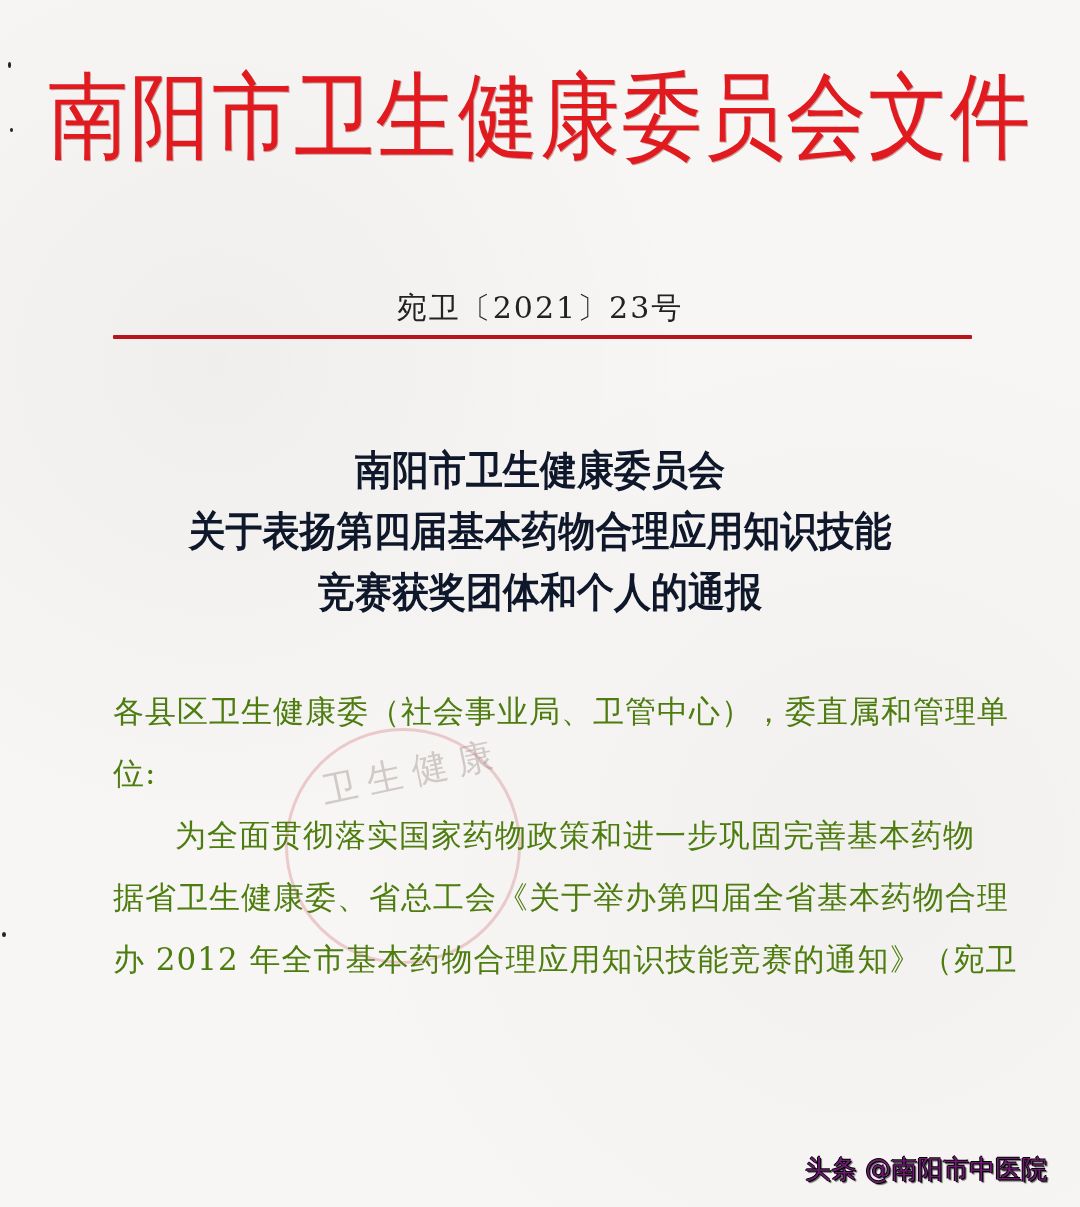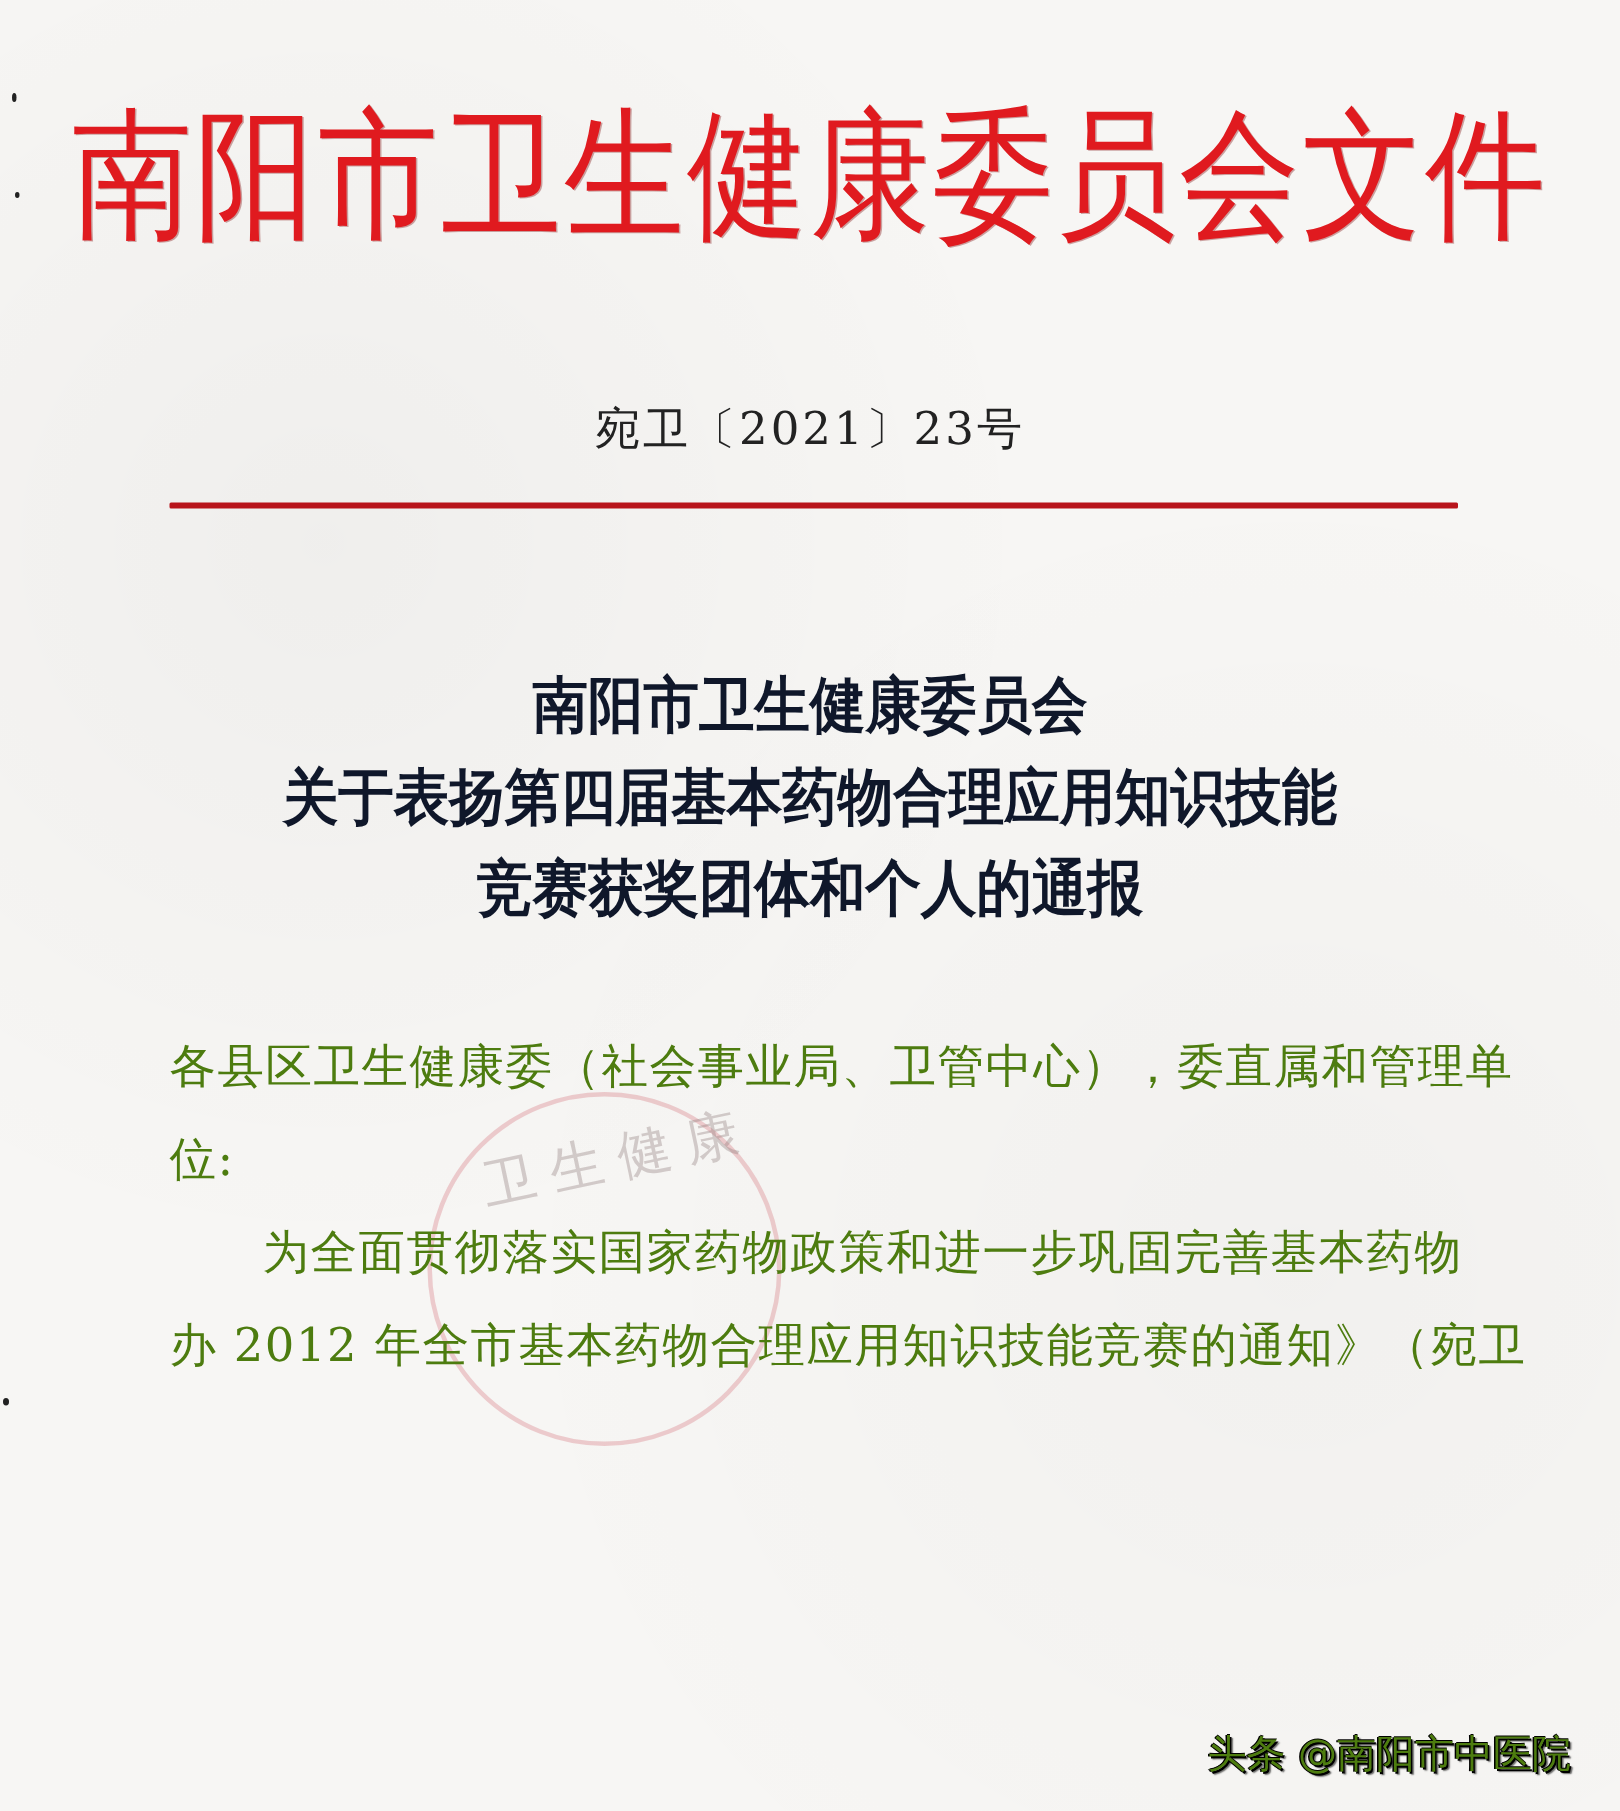--- a/index.html
+++ b/index.html
@@ -31,21 +31,21 @@
       font-weight: normal;
       transform: scaleY(1.18);
       transform-origin: top center;
       line-height: 1;
       text-shadow: 1px 1px 0 rgba(120,0,0,0.35);
     }
     .doc-number {
       position: absolute;
       left: 0;
       width: 1080px;
-      top: 266px;
+      top: 288px;
       text-align: center;
       font-size: 30px;
       letter-spacing: 2px;
       color: #222;
     }
     .red-rule {
       position: absolute;
       left: 113px;
       top: 335px;
       width: 859px;
@@ -106,21 +106,21 @@
       letter-spacing: 10px;
       transform: rotate(-12deg);
       pointer-events: none;
     }
     .watermark {
       position: absolute;
       left: 805px;
       top: 1152px;
       font-family: "DejaVu Sans", "Liberation Sans", sans-serif;
       font-size: 26px;
-      color: #4d7c0f;
+      color: #701a75;
       text-shadow: 1px 1px 0 #000, -1px 0 0 #000, 0 -1px 0 #000, 2px 2px 1px rgba(0,0,0,0.6);
       white-space: nowrap;
     }
     .speck {
       position: absolute;
       background: #222;
       border-radius: 50%;
     }
   </style>
 </head>
@@ -140,20 +140,21 @@
     <div>竞赛获奖团体和个人的通报</div>
   </div>
 
   <div class="stamp"></div>
   <div class="stamp-text">卫生健康</div>
 
   <div class="body-text">
     <div class="body-line">各县区卫生健康委（社会事业局、卫管中心），委直属和管理单</div>
     <div class="body-line">位:</div>
     <div class="body-line indent">为全面贯彻落实国家药物政策和进一步巩固完善基本药物</div>
+    <div class="body-line">据省卫生健康委、省总工会《关于举办第四届全省基本药物合理</div>
     <div class="body-line">办 2012 年全市基本药物合理应用知识技能竞赛的通知》（宛卫</div>
   </div>
 
   <div class="speck" style="left:8px;top:62px;width:3px;height:6px;"></div>
   <div class="speck" style="left:10px;top:128px;width:3px;height:4px;"></div>
   <div class="speck" style="left:2px;top:932px;width:4px;height:5px;"></div>
 
   <div class="watermark">头条 @南阳市中医院</div>
 </div>
 

